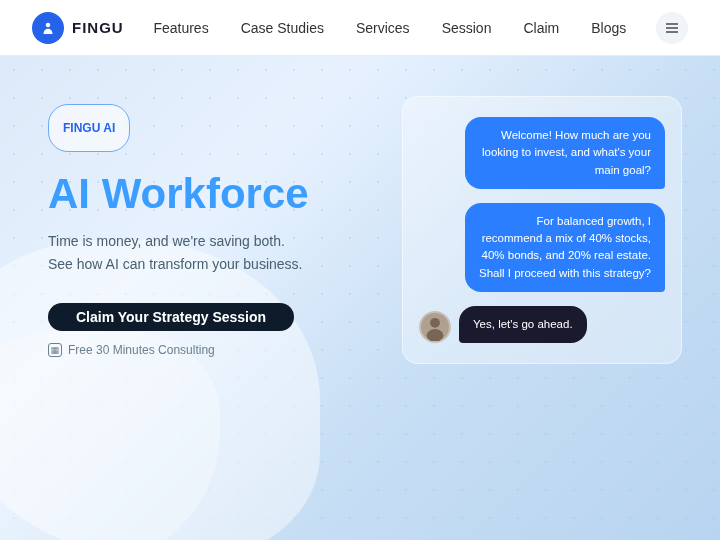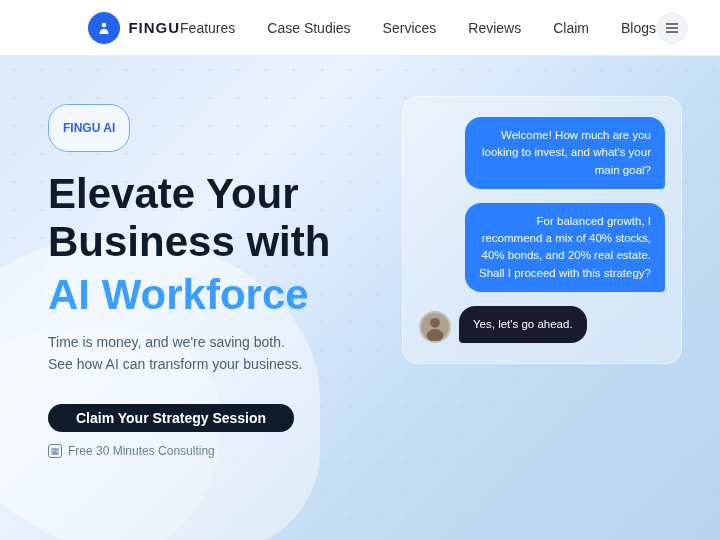--- a/index.html
+++ b/index.html
@@ -8,21 +8,21 @@
       height: 540px;
       overflow: hidden;
       font-family: -apple-system, BlinkMacSystemFont, 'Segoe UI', sans-serif;
       background: #fff;
     }
 
     
     .navbar {
       display: flex;
       align-items: center;
-      justify-content: flex-end;
+      justify-content: space-between;
       padding: 0 32px;
       height: 56px;
       background: #fff;
       border-bottom: 1px solid #e8edf2;
       position: relative;
       z-index: 10;
     }
     .logo {
       display: flex;
       align-items: center;
@@ -257,43 +257,39 @@
         <circle cx="12" cy="8" r="3" fill="white"></circle>
         <path d="M6 20c0-4 2.7-7 6-7s6 3 6 7" fill="white"></path>
       </svg>
     </div>
     <span class="logo-text">FINGU</span>
   </div>
   <ul class="nav-links">
     <li><a href="#">Features</a></li>
     <li><a href="#">Case Studies</a></li>
     <li><a href="#">Services</a></li>
-    <li><a href="#">Reviews</a></li>
+    <li><a href="#">Session</a></li>
     <li><a href="#">Claim</a></li>
     <li><a href="#">Blogs</a></li>
   </ul>
   <div class="nav-right">
     <svg width="16" height="16" viewBox="0 0 24 24" fill="none" stroke="#333" stroke-width="2">
       <line x1="3" y1="6" x2="21" y2="6"></line>
         <line x1="3" y1="12" x2="21" y2="12"></line>
         <line x1="3" y1="18" x2="21" y2="18"></line>
     </svg>
   </div>
 </nav>
 
 <section class="hero">
   <div class="wave-shape"></div>
   <div class="wave-shape2"></div>
 
   <div class="hero-left">
     <span class="badge">FINGU AI</span>
-    <div class="hero-title">
-      <span>Elevate Your</span><br>
-      <span>Business with</span>
-    </div>
     <div class="hero-title-blue">AI Workforce</div>
     <p class="hero-subtitle">Time is money, and we're saving both.<br>See how AI can transform your business.</p>
     <button class="cta-btn">Claim Your Strategy Session</button>
     <div class="cta-note">
       <span class="cta-note-icon">▦</span>
       <span>Free 30 Minutes Consulting</span>
     </div>
   </div>
 
   <div class="hero-right">

